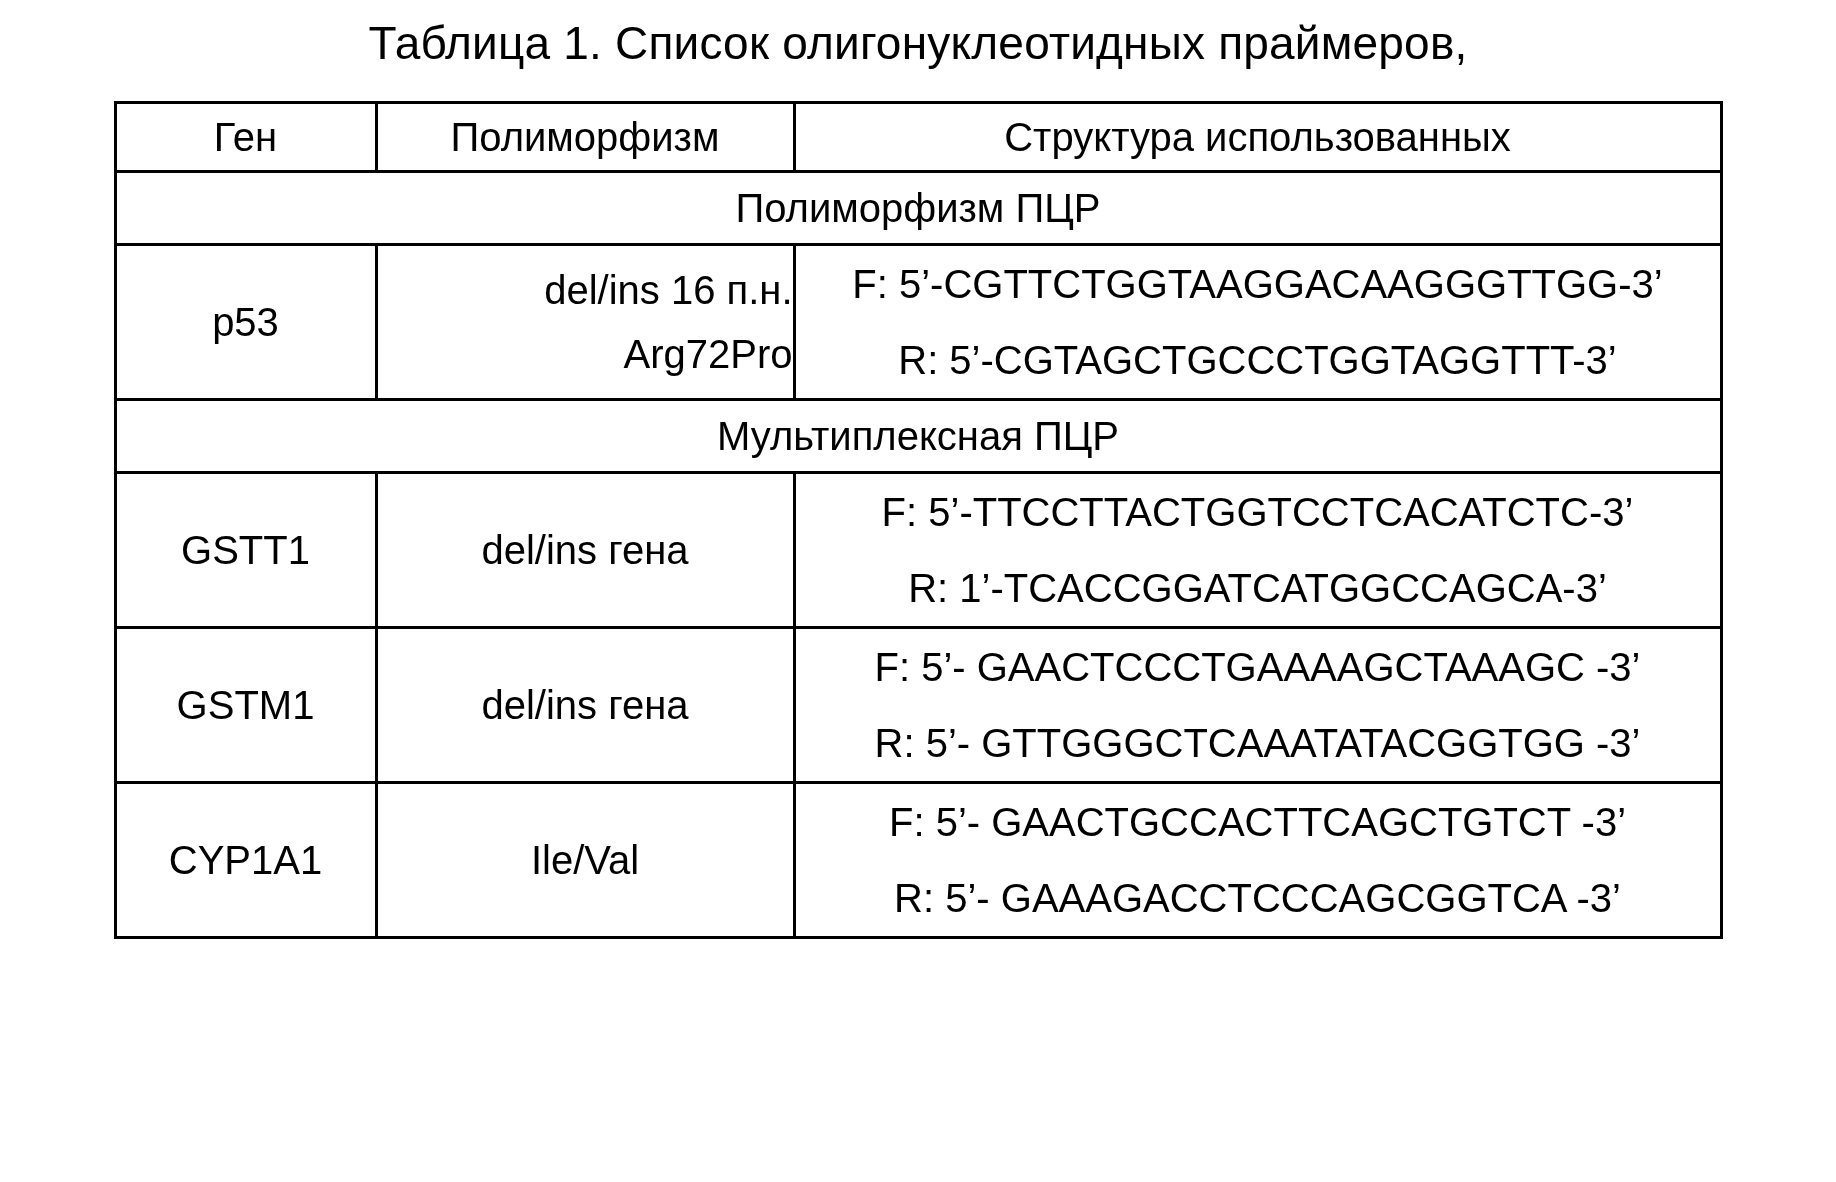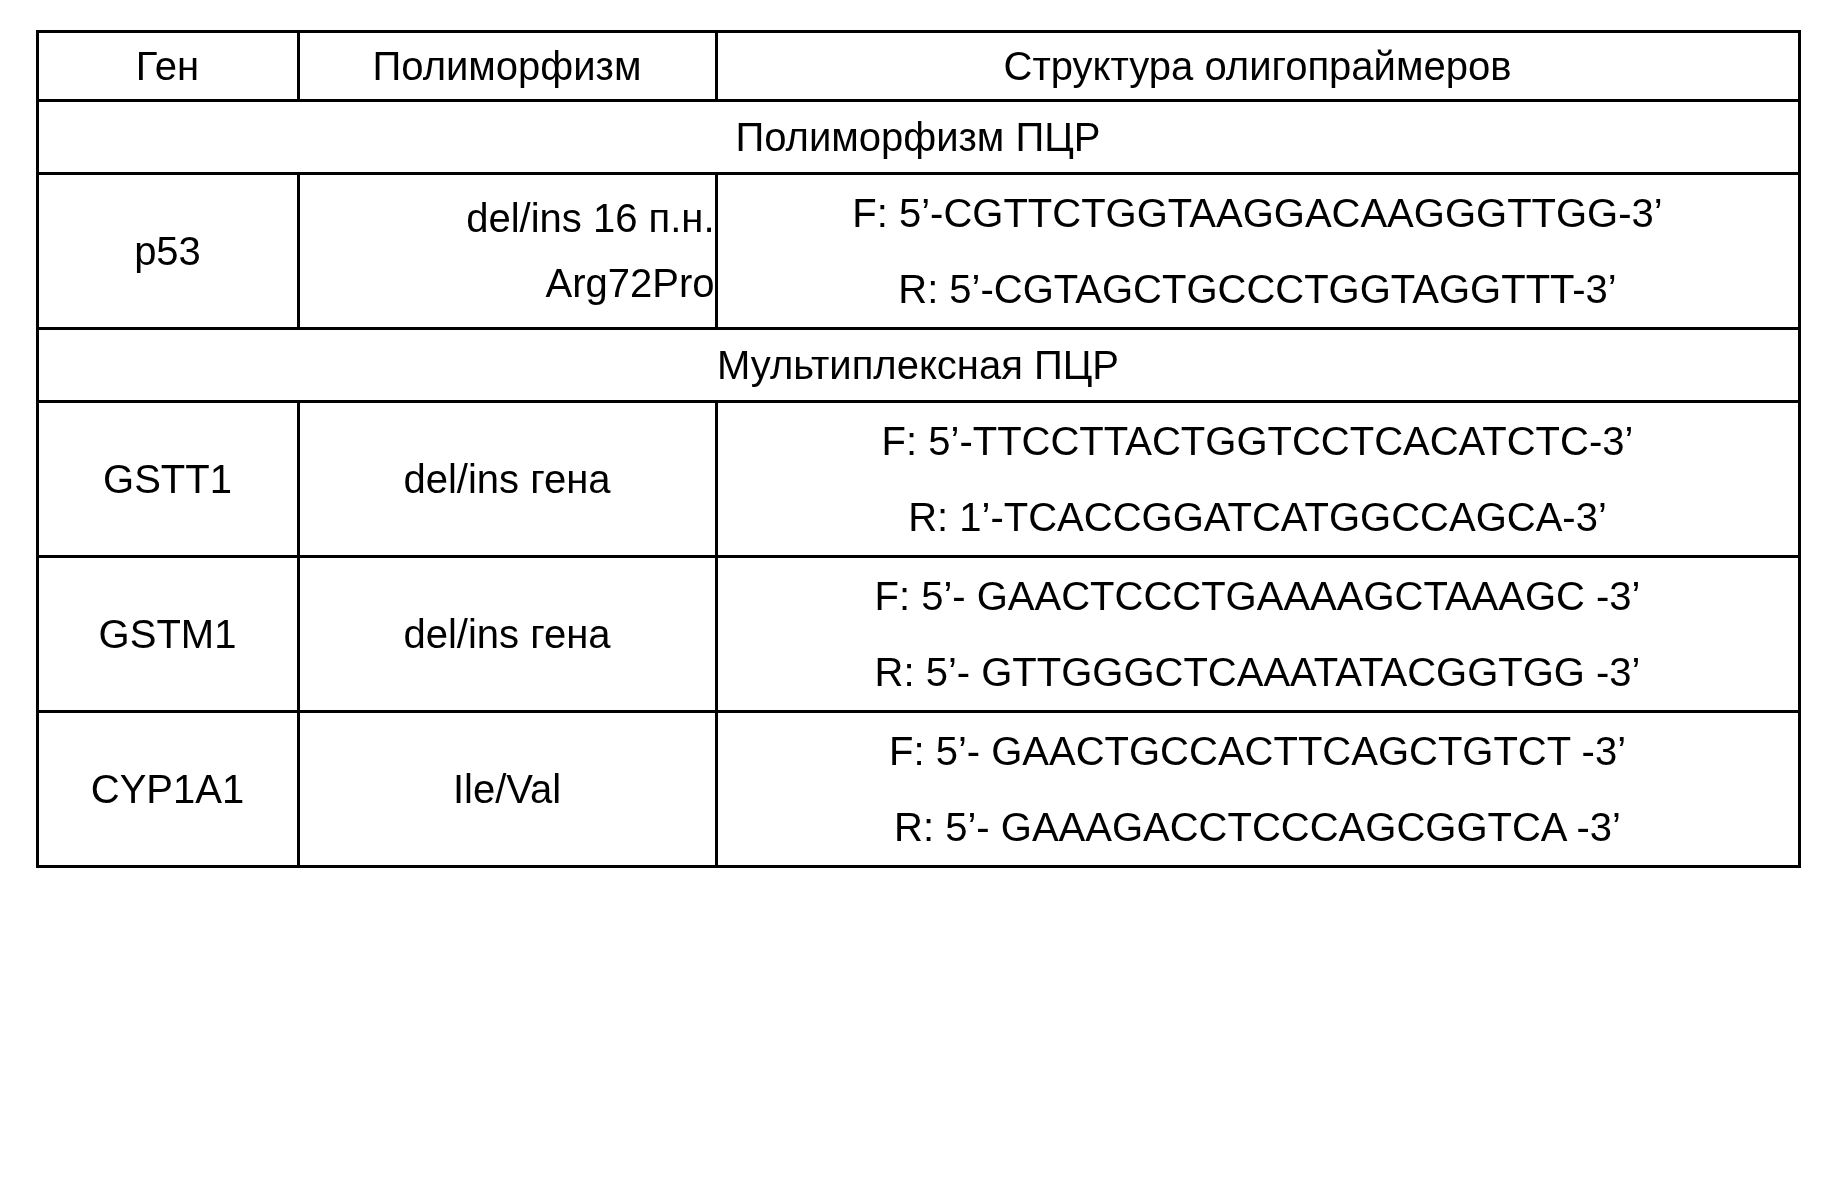--- a/index.html
+++ b/index.html
@@ -28,21 +28,21 @@
     padding: 8px 120px 0 120px;
     box-sizing: border-box;
     letter-spacing: 0.2px;
   }
   .caption .line {
     display: block;
     white-space: nowrap;
   }
   table.primers {
     border-collapse: collapse;
-    width: 1765px;
+    width: 1609px;
     margin: 22px auto 16px auto;
     table-layout: fixed;
   }
   table.primers td,
   table.primers th {
     border: 3px solid #000000;
     font-weight: normal;
     font-size: 40px;
     padding: 0;
     vertical-align: middle;
@@ -93,28 +93,29 @@
   .poly-two-line span {
     display: block;
   }
 </style>
 </head>
 <body>
 
 <div class="page">
 
   <div class="caption">
+    <span class="line">Таблица 1. Список олигонуклеотидных праймеров,</span>
   </div>
 
   <table class="primers">
     <thead>
       <tr>
         <th class="col-gene hdr-cell">Ген</th>
         <th class="col-poly hdr-cell">Полиморфизм</th>
-        <th class="col-struct hdr-cell">Структура олигопраймеров</th>
+        <th class="col-struct hdr-cell">Структура использованных</th>
       </tr>
     </thead>
     <tbody>
 
       <tr>
         <td class="section-cell" colspan="3">Полиморфизм ПЦР</td>
       </tr>
 
       <tr class="rowpair-first seq-row-top">
         <td class="gene-cell" rowspan="2">p53</td>

